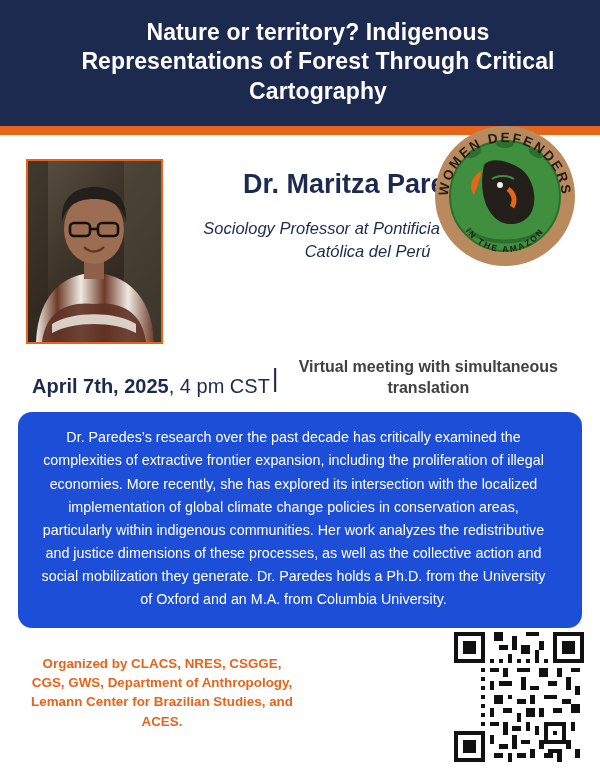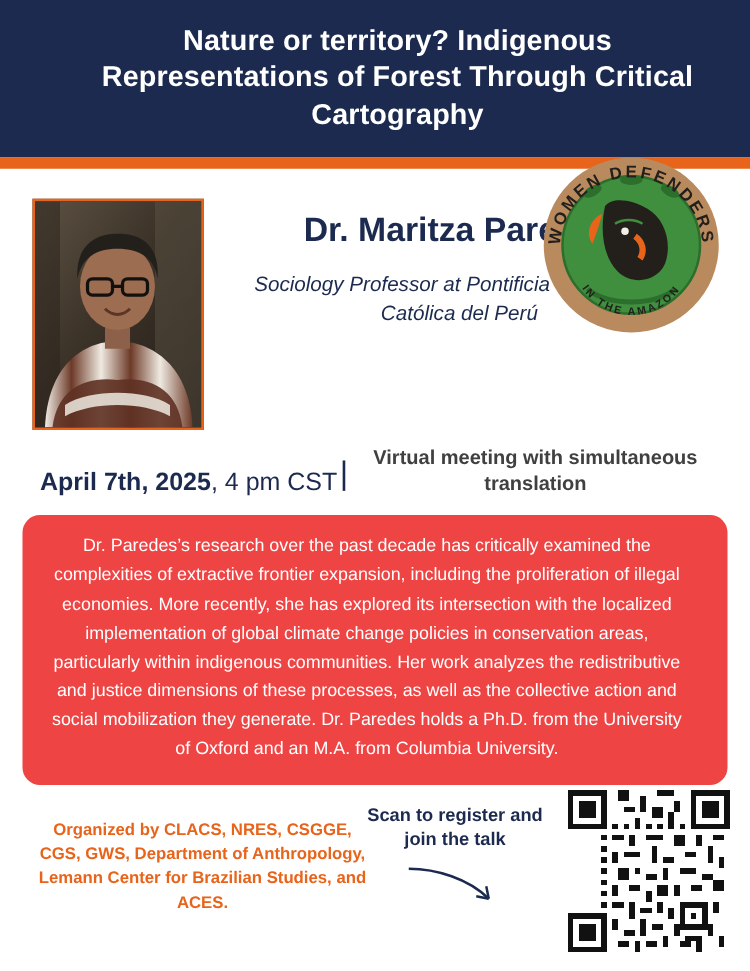--- a/index.html
+++ b/index.html
@@ -91,21 +91,21 @@
   }
   .virtual-note {
     color: #404040;
     font-size: 16px;
     font-weight: bold;
     line-height: 1.28;
     text-align: center;
   }
   .bio-box {
     margin: 14px 18px 0 18px;
-    background: #ef4444;
+    background: #1d4ed8;
     border-radius: 14px;
     padding: 14px 33px 16px 20px;
   }
   .bio-text {
     color: #ffffff;
     font-size: 14.3px;
     line-height: 1.62;
     text-align: center;
   }
   .footer {
@@ -247,29 +247,20 @@
 </div>
 
 <div class="bio-box">
   <div class="bio-text">Dr. Paredes’s research over the past decade has critically examined the complexities of extractive frontier expansion, including the proliferation of illegal economies. More recently, she has explored its intersection with the localized implementation of global climate change policies in conservation areas, particularly within indigenous communities. Her work analyzes the redistributive and justice dimensions of these processes, as well as the collective action and social mobilization they generate. Dr. Paredes holds a Ph.D. from the University of Oxford and an M.A. from Columbia University.</div>
 </div>
 
 <div class="footer">
 
   <div class="organizers">Organized by CLACS, NRES, CSGGE, CGS, GWS, Department of Anthropology, Lemann Center for Brazilian Studies, and ACES.</div>
 
-  <div class="scan-wrap">
-    <div class="scan-text">Scan to register and join the talk</div>
-    <div class="arrow">
-      <svg width="90" height="40" viewBox="0 0 90 40">
-        <path d="M8 6 C30 6 56 14 72 30" stroke="#1b2a4e" stroke-width="2" fill="none"></path>
-        <path d="M72 30 L62 28 M72 30 L70 20" stroke="#1b2a4e" stroke-width="2" fill="none"></path>
-      </svg>
-    </div>
-  </div>
 
   <div class="qr">
     <svg width="130" height="130" viewBox="0 0 29 29" shape-rendering="crispEdges">
       <rect width="29" height="29" fill="#ffffff"></rect>
       <g fill="#111111">
 
         <rect x="0" y="0" width="7" height="1"></rect>
           <rect x="0" y="6" width="7" height="1"></rect>
         <rect x="0" y="0" width="1" height="7"></rect>
           <rect x="6" y="0" width="1" height="7"></rect>

